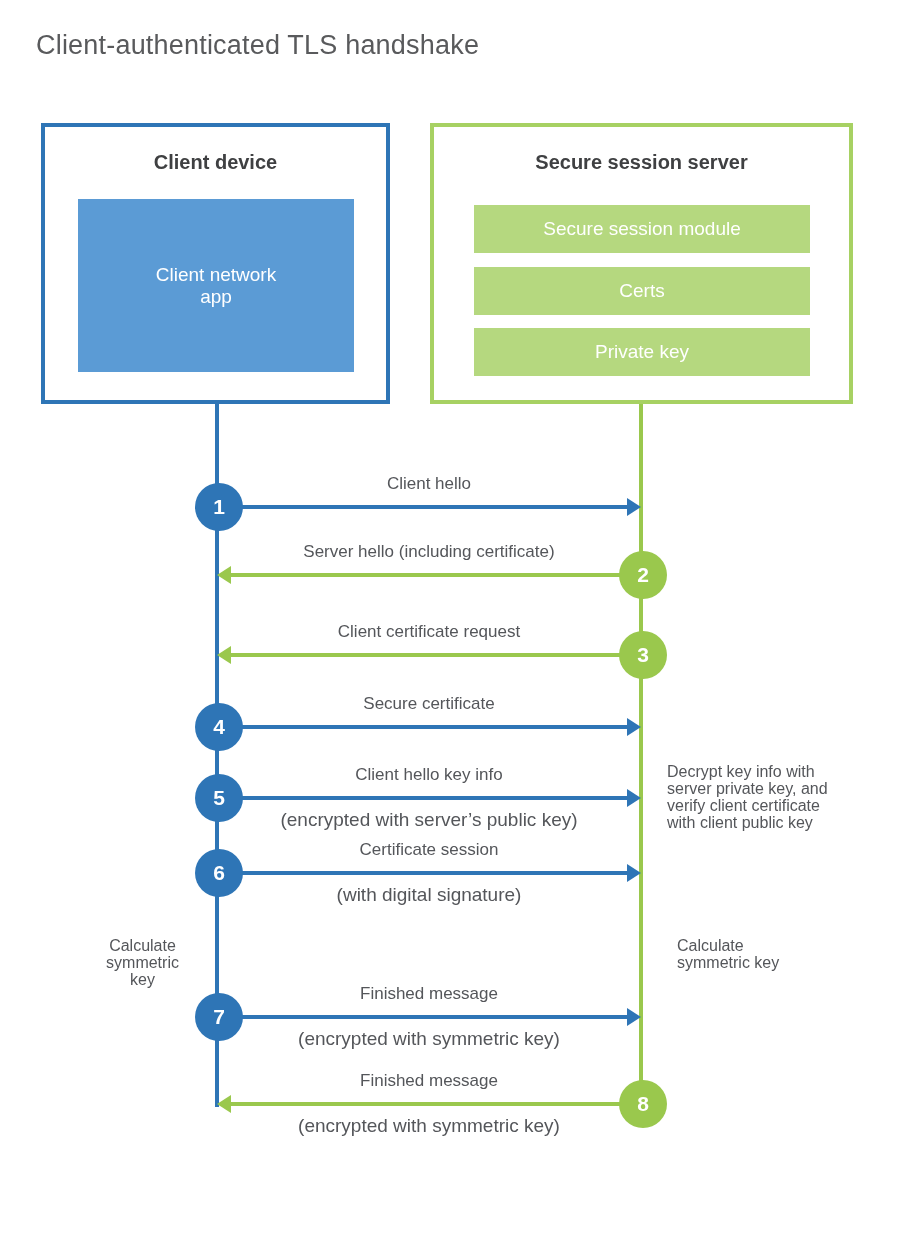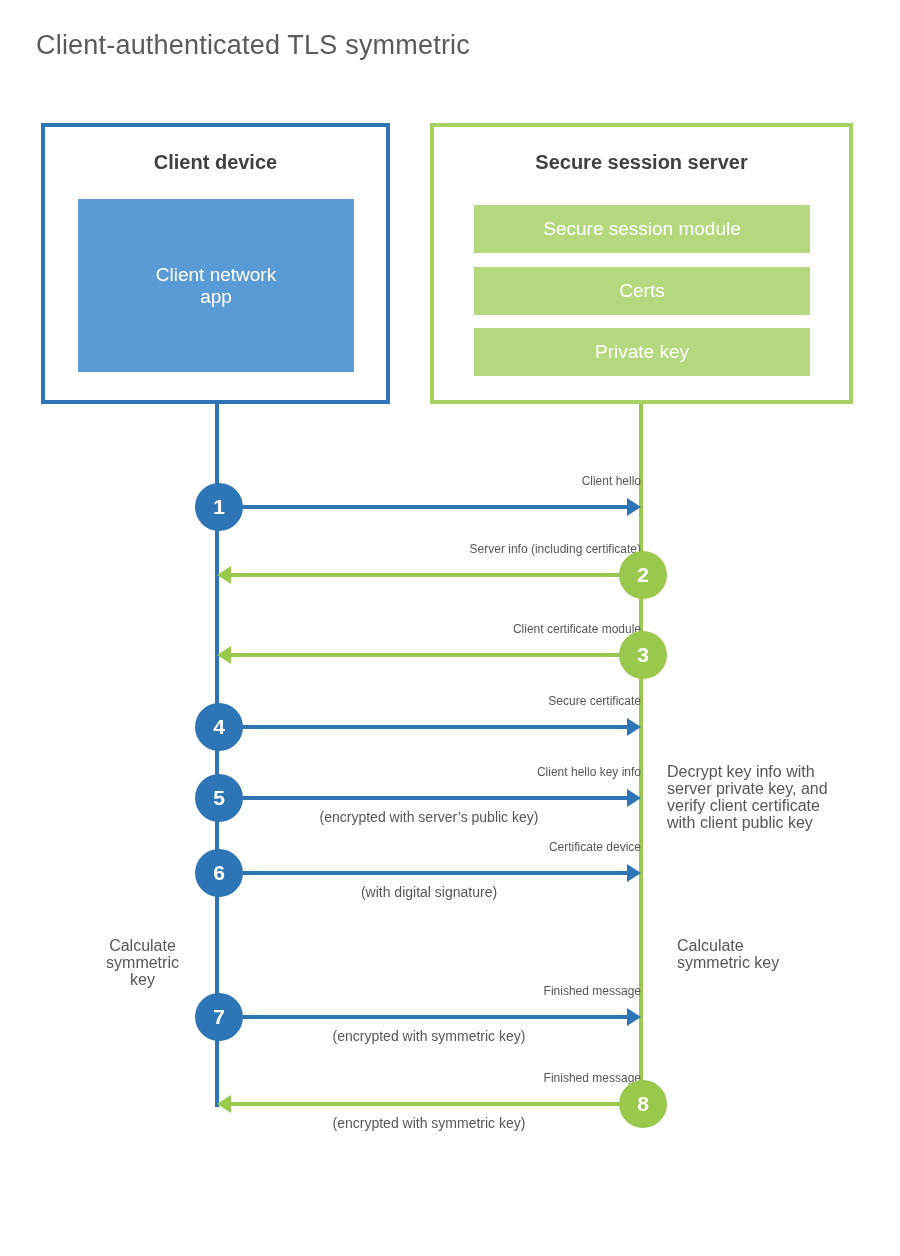--- a/index.html
+++ b/index.html
@@ -16,38 +16,38 @@
   #client-app{position:absolute;left:33px;top:72px;width:276px;height:173px;
               background:var(--blue-fill);color:#fff;font-size:19px;display:flex;
               align-items:center;justify-content:center;text-align:center;white-space:pre-line;}
   .server-module{position:absolute;left:40px;width:336px;height:48px;background:var(--green-fill);
                  color:#fff;font-size:19px;display:flex;align-items:center;justify-content:center;}
   
   .lifeline{position:absolute;width:4px;}
   #client-lifeline{left:215px;top:404px;height:703px;background:var(--blue);}
   #server-lifeline{left:639px;top:404px;height:677px;background:var(--green);}
   
-  .msg-label{position:absolute;left:217px;width:424px;text-align:right;
-             font-size:12px;color:var(--text-gray);}
+  .msg-label{position:absolute;left:217px;width:424px;text-align:center;
+             font-size:17px;color:var(--text-gray);}
   .msg-sub{position:absolute;left:217px;width:424px;text-align:center;
-           font-size:14px;color:var(--text-gray);}
+           font-size:19px;color:var(--text-gray);}
   .msg-line{position:absolute;height:4px;}
   .msg-head{position:absolute;width:0;height:0;border-top:9px solid transparent;
             border-bottom:9px solid transparent;}
   .step-circle{position:absolute;width:48px;height:48px;border-radius:50%;
                color:#fff;font-size:21px;font-weight:700;display:flex;
                align-items:center;justify-content:center;}
   .note{position:absolute;font-size:16px;line-height:17px;color:var(--text-gray);
         white-space:pre-line;}
 </style>
 </head>
 <body>
 
 <div id="page" style="--blue: #2e75b6; --blue-fill: #5b9bd5; --green: #9ac84d; --green-border: #a7d163; --green-fill: #b5d87f; --text-gray: #54565a; --text-title: #595a5c;">
-  <div id="title">Client-authenticated TLS symmetric</div>
+  <div id="title">Client-authenticated TLS handshake</div>
 
   <div class="entity" id="server-box">
     <div class="entity-title">Secure session server</div>
     <div id="server-modules">
         <div class="server-module" style="top: 78px;">Secure session module</div>
         <div class="server-module" style="top: 140px;">Certs</div>
         <div class="server-module" style="top: 201px;">Private key</div>
       </div>
   </div>
 
@@ -61,46 +61,46 @@
   <div class="lifeline" id="server-lifeline"></div>
 
   <div id="messages">
       <div>
         <div class="msg-label" style="top: 474px;">Client hello</div>
         <div class="msg-line" style="top: 505px; background: rgb(46, 117, 182); left: 217px; width: 412px;"></div>
         <div class="msg-head" style="top: 498px; left: 627px; border-left: 14px solid rgb(46, 117, 182);"></div>
         <div class="step-circle" style="left: 195px; top: 483px; background: rgb(46, 117, 182);">1</div>
       </div>
       <div>
-        <div class="msg-label" style="top: 542px;">Server info (including certificate)</div>
+        <div class="msg-label" style="top: 542px;">Server hello (including certificate)</div>
         <div class="msg-line" style="top: 573px; background: rgb(154, 200, 77); left: 229px; width: 412px;"></div>
         <div class="msg-head" style="top: 566px; left: 217px; border-right: 14px solid rgb(154, 200, 77);"></div>
         <div class="step-circle" style="left: 619px; top: 551px; background: rgb(154, 200, 77);">2</div>
       </div>
       <div>
-        <div class="msg-label" style="top: 622px;">Client certificate module</div>
+        <div class="msg-label" style="top: 622px;">Client certificate request</div>
         <div class="msg-line" style="top: 653px; background: rgb(154, 200, 77); left: 229px; width: 412px;"></div>
         <div class="msg-head" style="top: 646px; left: 217px; border-right: 14px solid rgb(154, 200, 77);"></div>
         <div class="step-circle" style="left: 619px; top: 631px; background: rgb(154, 200, 77);">3</div>
       </div>
       <div>
         <div class="msg-label" style="top: 694px;">Secure certificate</div>
         <div class="msg-line" style="top: 725px; background: rgb(46, 117, 182); left: 217px; width: 412px;"></div>
         <div class="msg-head" style="top: 718px; left: 627px; border-left: 14px solid rgb(46, 117, 182);"></div>
         <div class="step-circle" style="left: 195px; top: 703px; background: rgb(46, 117, 182);">4</div>
       </div>
       <div>
         <div class="msg-label" style="top: 765px;">Client hello key info</div>
         <div class="msg-sub" style="top: 809px;">(encrypted with server’s public key)</div>
         <div class="msg-line" style="top: 796px; background: rgb(46, 117, 182); left: 217px; width: 412px;"></div>
         <div class="msg-head" style="top: 789px; left: 627px; border-left: 14px solid rgb(46, 117, 182);"></div>
         <div class="step-circle" style="left: 195px; top: 774px; background: rgb(46, 117, 182);">5</div>
       </div>
       <div>
-        <div class="msg-label" style="top: 840px;">Certificate device</div>
+        <div class="msg-label" style="top: 840px;">Certificate session</div>
         <div class="msg-sub" style="top: 884px; text-align: center;">(with digital signature)</div>
         <div class="msg-line" style="top: 871px; background: rgb(46, 117, 182); left: 217px; width: 412px;"></div>
         <div class="msg-head" style="top: 864px; left: 627px; border-left: 14px solid rgb(46, 117, 182);"></div>
         <div class="step-circle" style="left: 195px; top: 849px; background: rgb(46, 117, 182);">6</div>
       </div>
       <div>
         <div class="msg-label" style="top: 984px;">Finished message</div>
         <div class="msg-sub" style="top: 1028px;">(encrypted with symmetric key)</div>
         <div class="msg-line" style="top: 1015px; background: rgb(46, 117, 182); left: 217px; width: 412px;"></div>
         <div class="msg-head" style="top: 1008px; left: 627px; border-left: 14px solid rgb(46, 117, 182);"></div>

